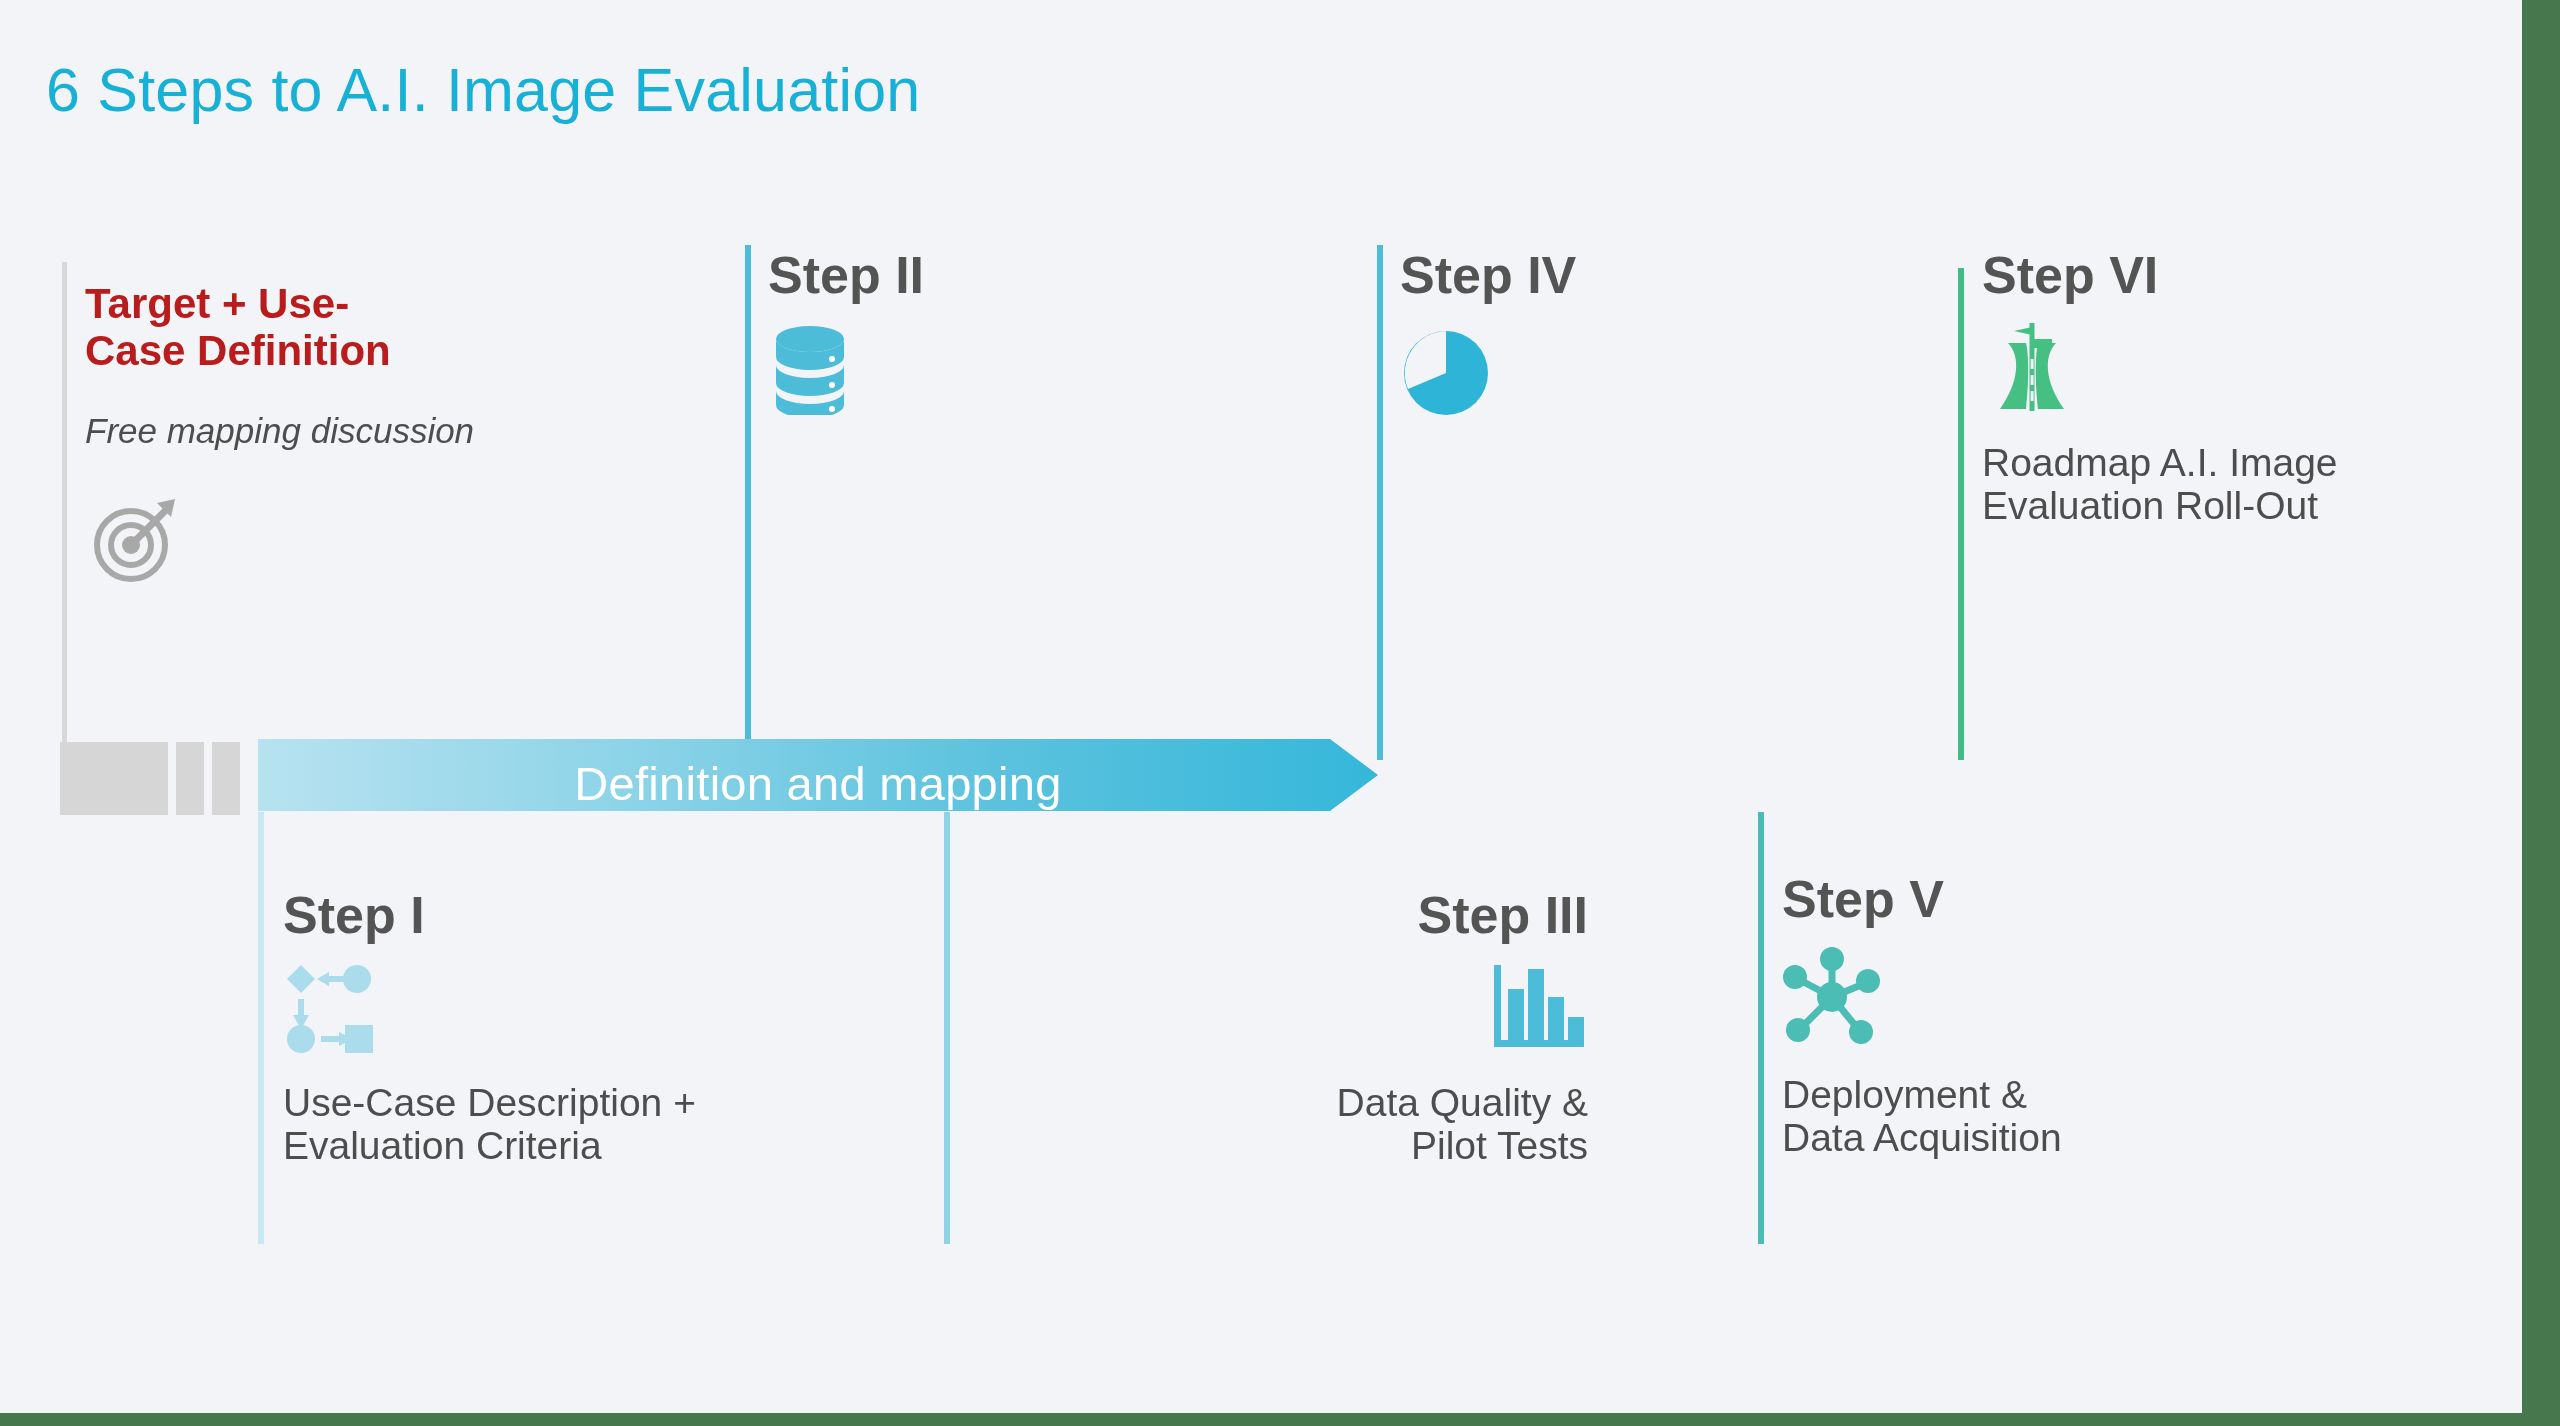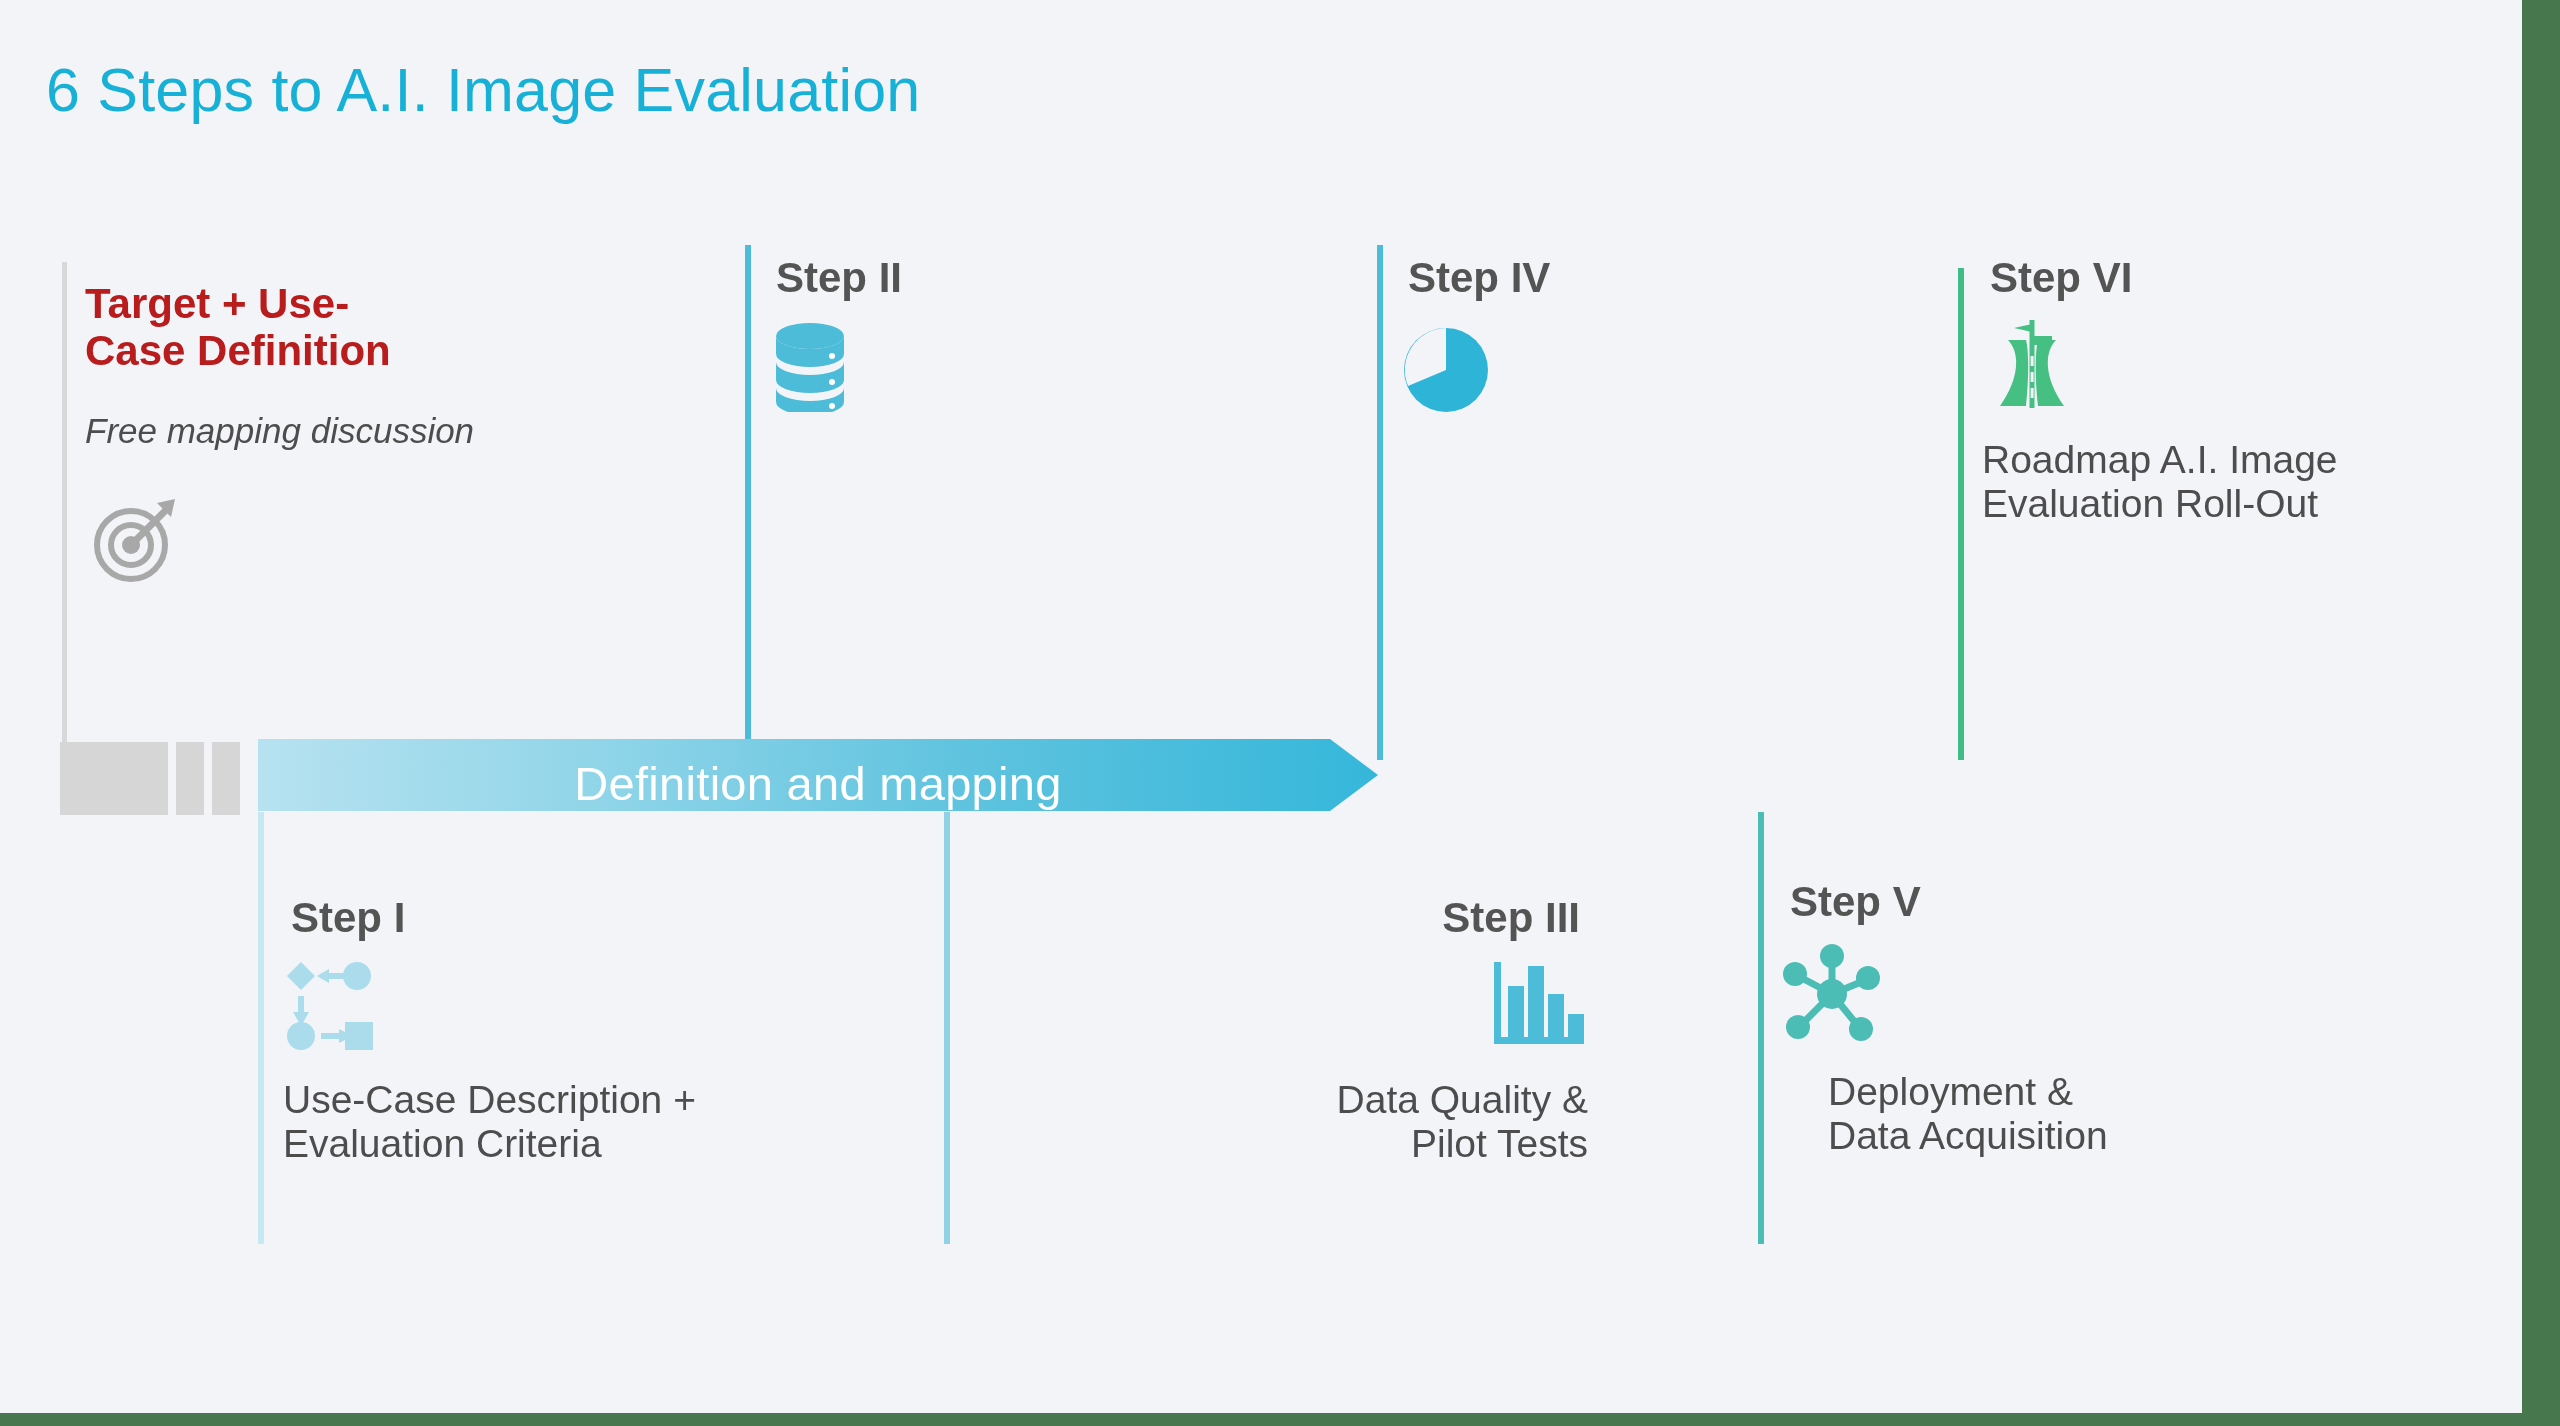--- a/index.html
+++ b/index.html
@@ -53,25 +53,25 @@
     width: 6px;
     border-radius: 0;
   }
 
   
   .col {
     position: absolute;
     box-sizing: border-box;
   }
   .step-label {
-    font-size: 42px;
+    font-size: 52px;
     font-weight: bold;
     color: #545454;
     line-height: 1.05;
-    margin: 8px;
+    margin: 0;
     white-space: nowrap;
   }
   .step-desc {
     font-size: 39px;
     font-weight: 400;
     color: #4d4d4d;
     line-height: 1.12;
     margin: 0;
     white-space: pre-line;
   }
@@ -282,20 +282,20 @@
         <g fill="#4cbdb4">
           <circle cx="50" cy="52" r="15"></circle>
           <circle cx="50" cy="14" r="12"></circle>
           <circle cx="13" cy="32" r="12"></circle>
           <circle cx="86" cy="36" r="12"></circle>
           <circle cx="16" cy="85" r="12"></circle>
           <circle cx="79" cy="87" r="12"></circle>
         </g>
       </svg>
     </div>
-    <div class="step-desc" style="margin-top:28px;margin-left:46px;">Deployment &amp;
+    <div class="step-desc" style="margin-top:28px;">Deployment &amp;
 Data Acquisition</div>
   </div>
 
   <div class="frame-right"></div>
   <div class="frame-bottom"></div>
 
 </div>
 
 </body></html>

